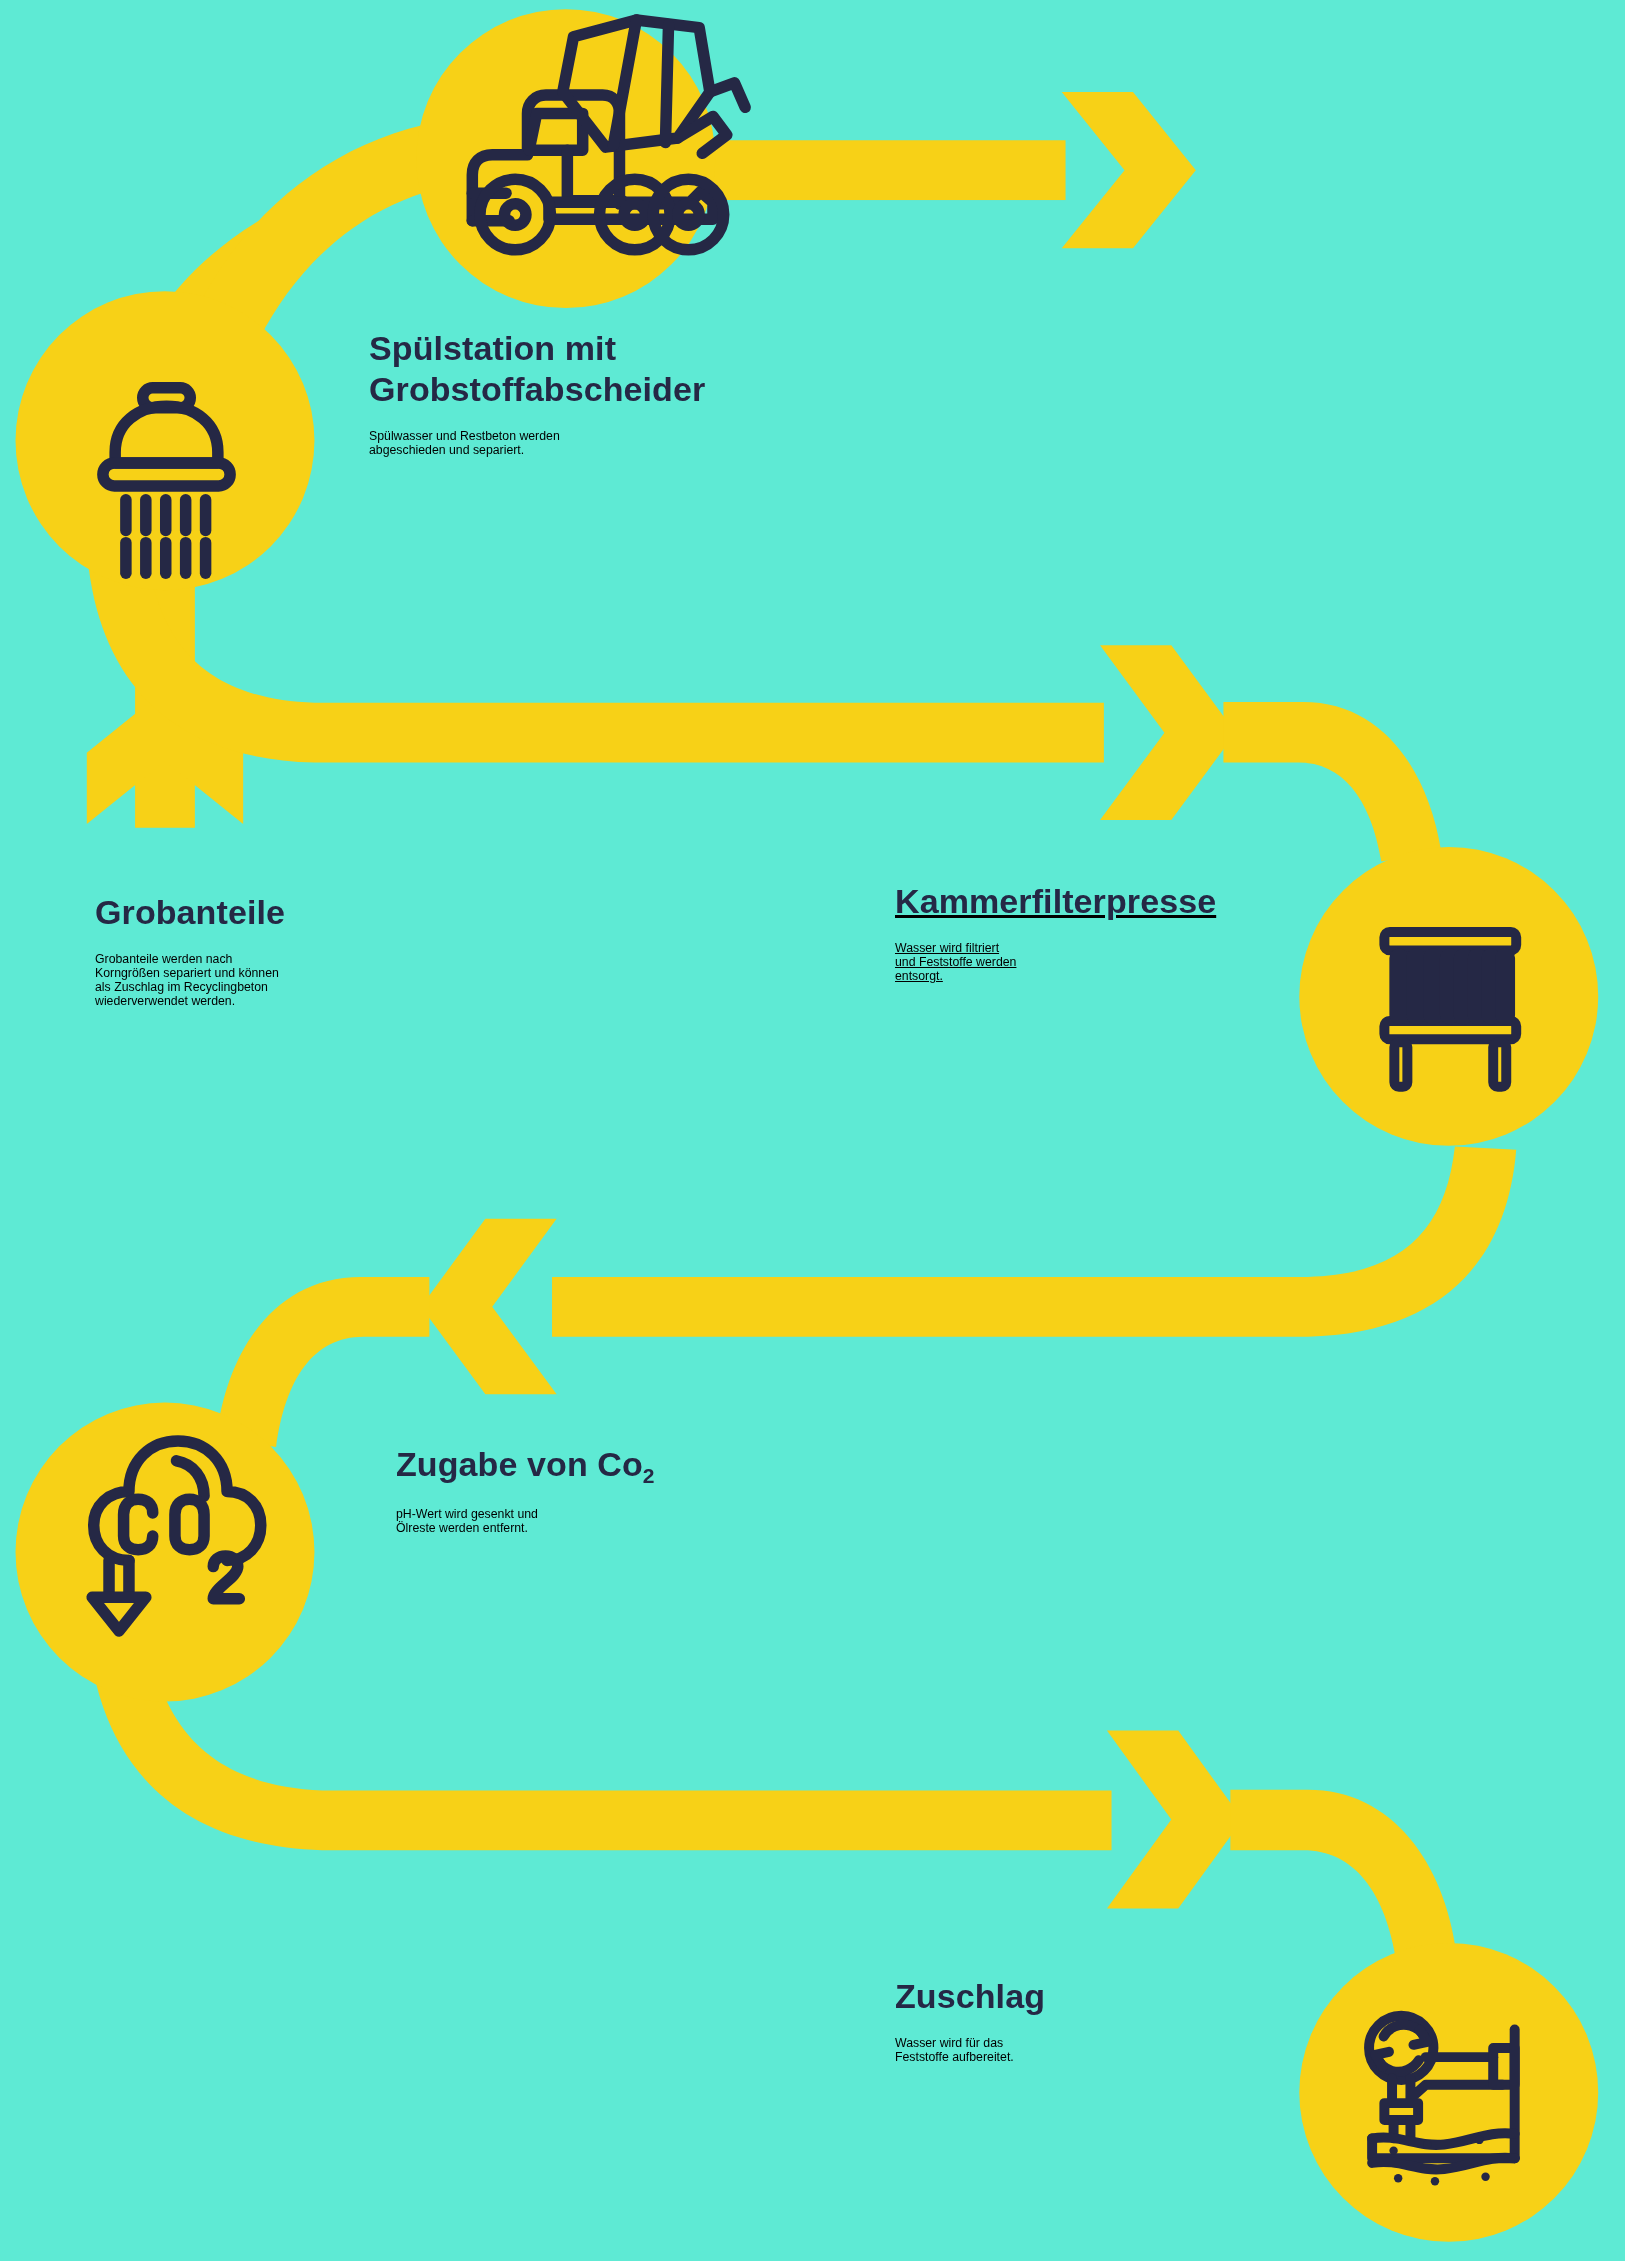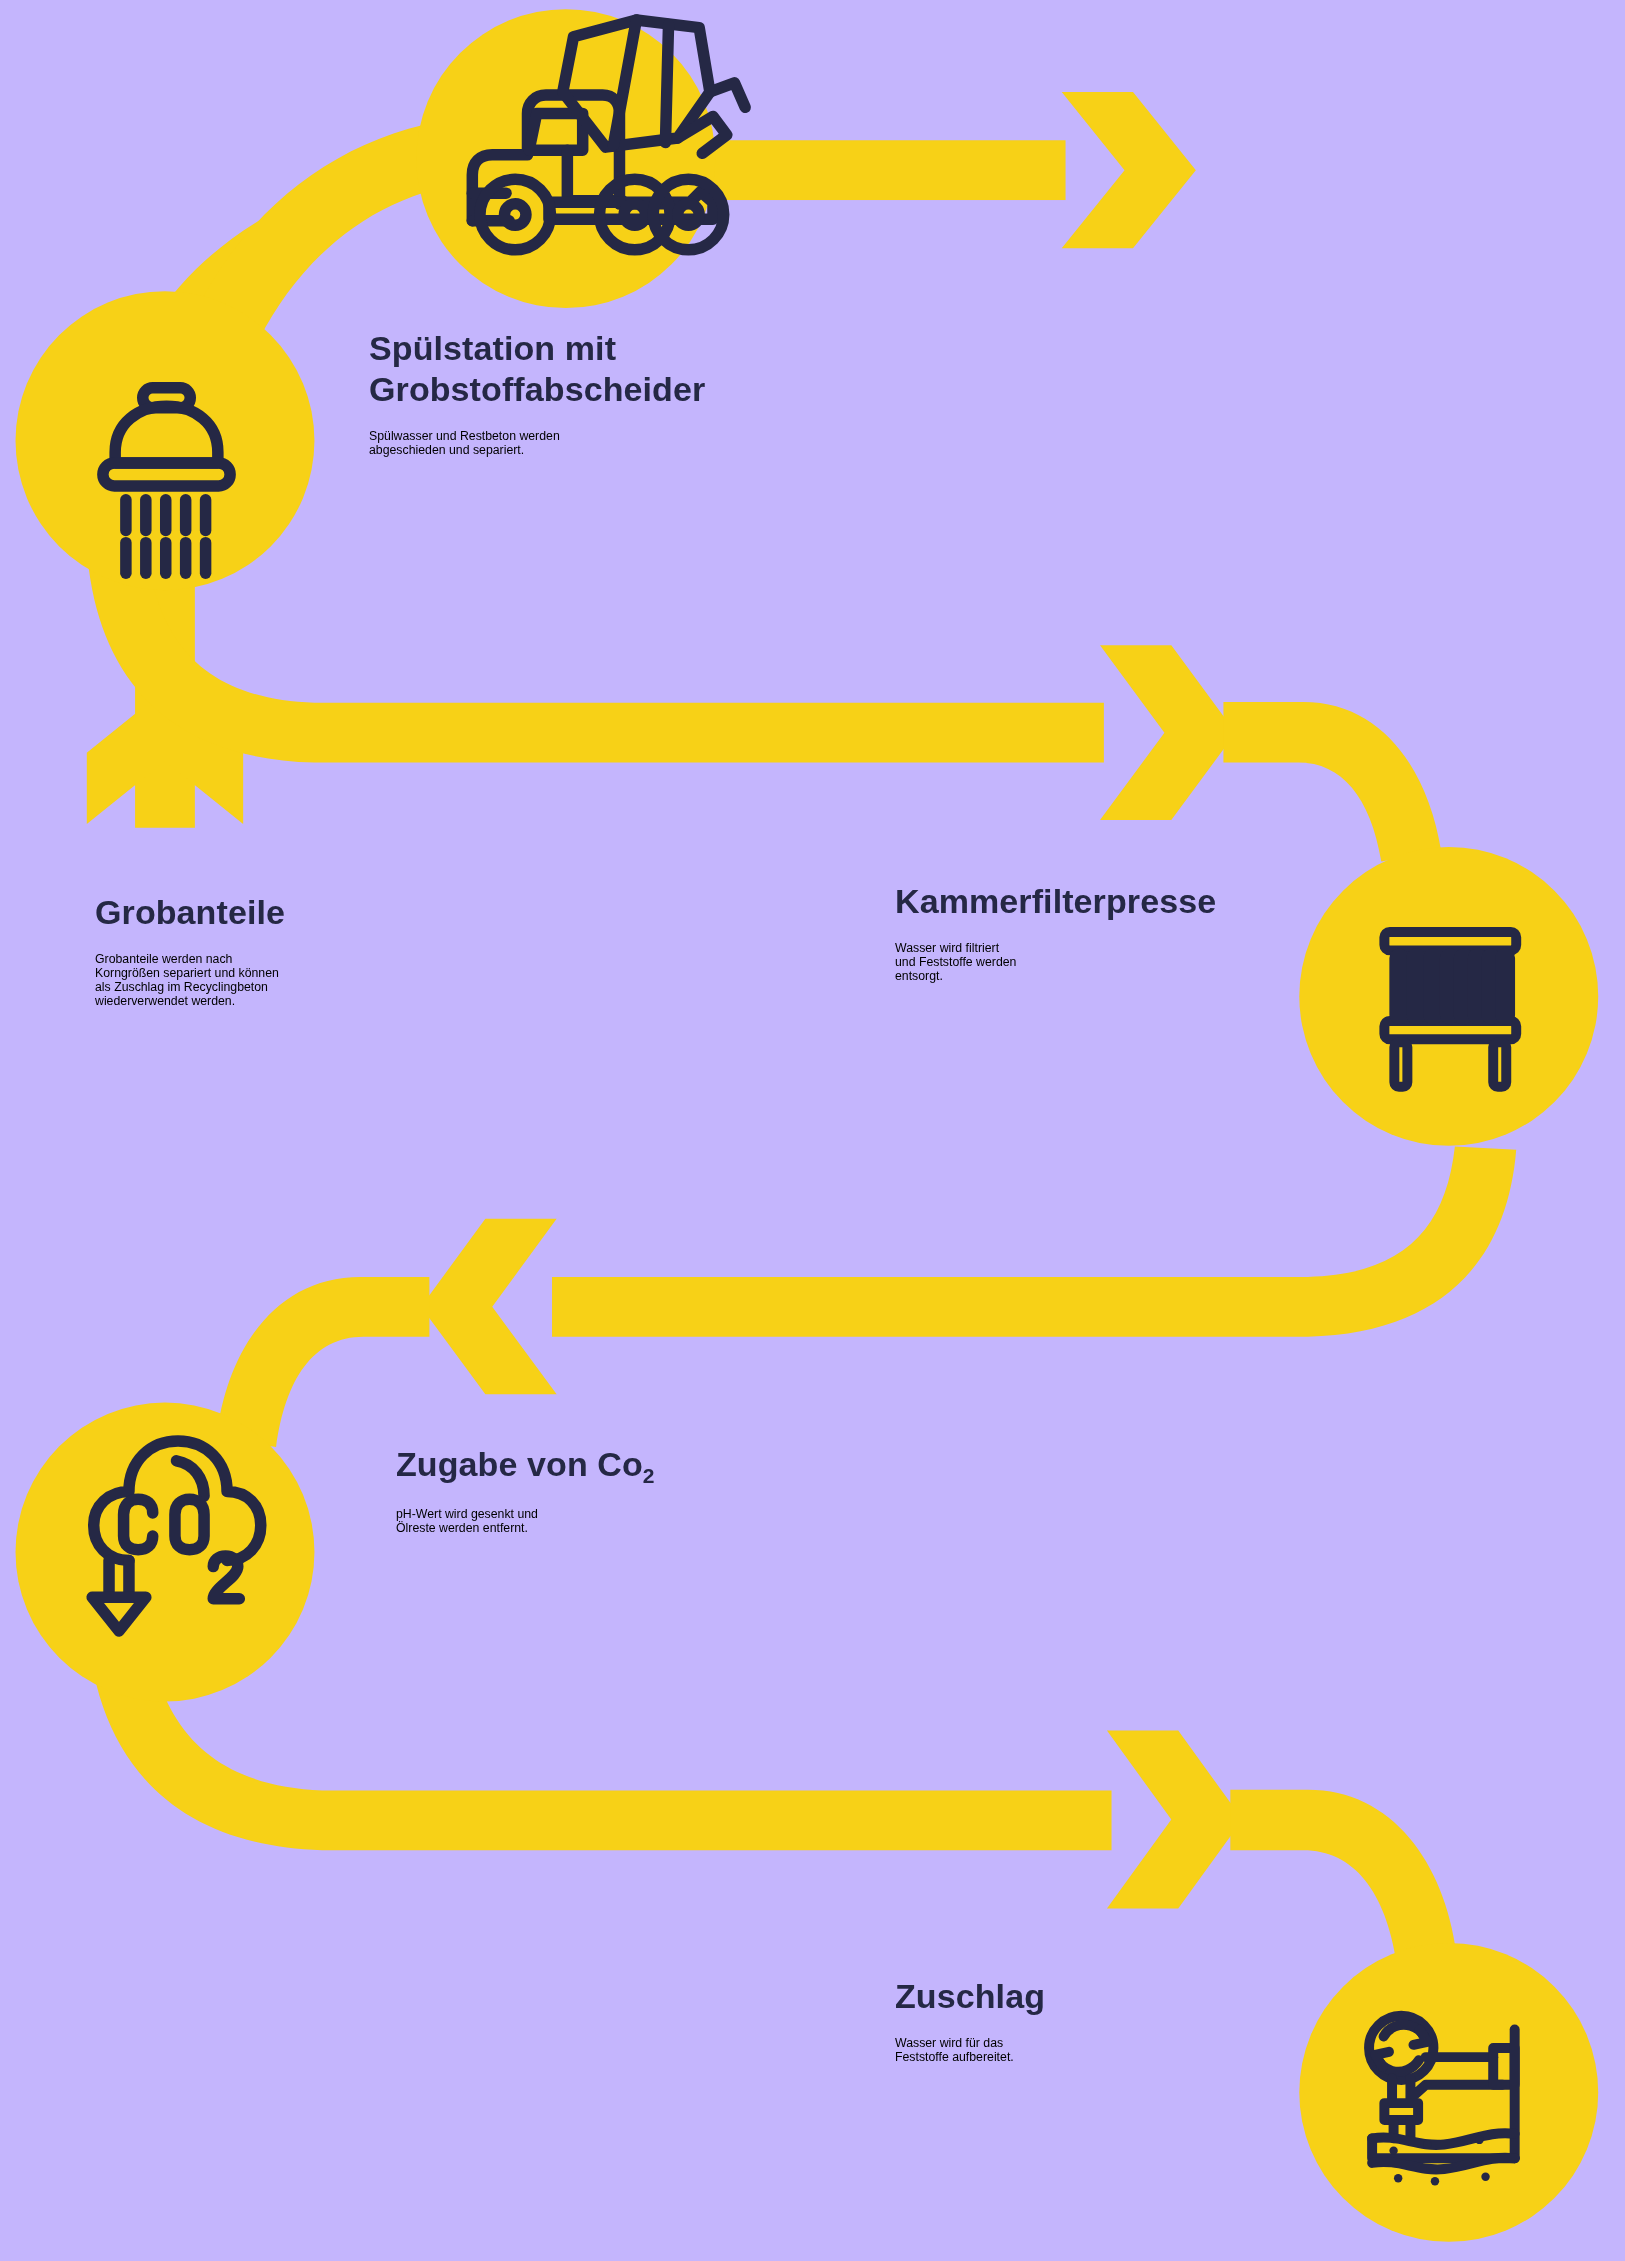--- a/index.html
+++ b/index.html
@@ -1,28 +1,28 @@
 <!DOCTYPE html>
 <html style="font-size:12.3px"><head>
 <meta charset="utf-8">
 <style>
   html,body{margin:0;padding:0;background:#ffffff;}
   body{width:1626px;height:2261px;overflow:hidden;font-family:"Liberation Sans",sans-serif;}
-  #stage{position:relative;width:1626px;height:2261px;background:#c4b5fd;}
+  #stage{position:relative;width:1626px;height:2261px;background:#5eead4;}
   #flow{position:absolute;left:0;top:0;width:1626px;height:2261px;}
   .block{position:absolute;}
   .ttl{font-family:"Liberation Sans",sans-serif;font-weight:bold;color:#252845;
        font-size:34px;line-height:1.22;letter-spacing:0.1px;margin:0 0 18.4px 0;}
   .ttl .sub{font-size:21px;vertical-align:-0.33em;font-weight:bold;}
   .bdy{font-family:"Liberation Sans",sans-serif;font-weight:400;color:#252845;
        font-size:28px;line-height:1.40;margin:0;}
   
   #b-spuel{left:369px;top:328px;width:583px;}
   #b-grob {left:95px;top:880px;width:537px;margin-top:12px;}
-  #b-kamm {left:895px;top:881px;width:475px;}
+  #b-kamm {left:895px;top:881px;width:475px;text-decoration:underline;}
   #b-co2  {left:367px;top:1444px;width:475px;margin-left:29px;}
   #b-kanal{left:895px;top:1976px;width:475px;}
 </style>
 </head>
 <body>
 
 <div id="stage">
 
   <svg id="flow" viewBox="0 0 2121 2950" aria-hidden="true">
 

